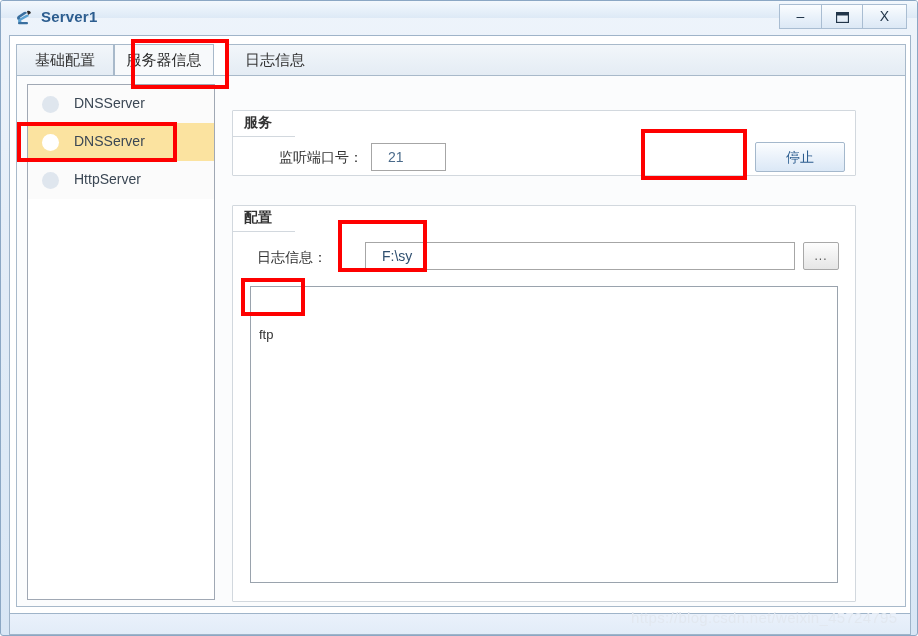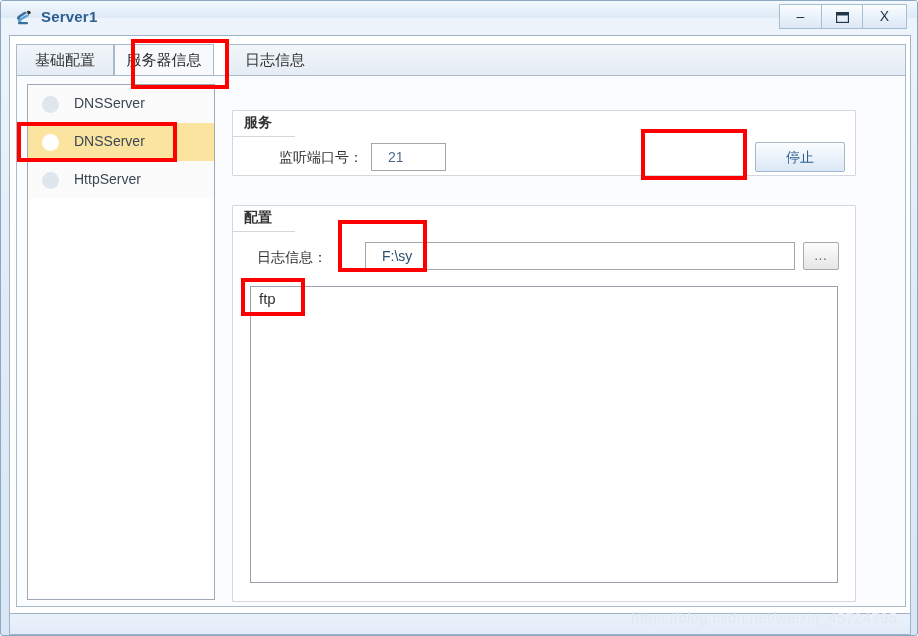--- a/index.html
+++ b/index.html
@@ -244,24 +244,25 @@
     box-sizing: border-box;
     border: 1px solid #9aa3ad;
     background: #ffffff;
     overflow: hidden;
   }
   .file-row {
     position: relative;
     height: 22px;
     padding: 3px 0 0 8px;
     box-sizing: border-box;
-    font-size: 15px;
+    font-size: 13px;
     color: #333333;
     cursor: pointer;
     white-space: nowrap;
+    margin-top: 37px;
   }
 
   
   #statusbar {
     position: absolute;
     left: 8px; top: 612px;
     width: 902px;
     height: 22px;
     box-sizing: border-box;
     border: 1px solid #9fb4c9;

